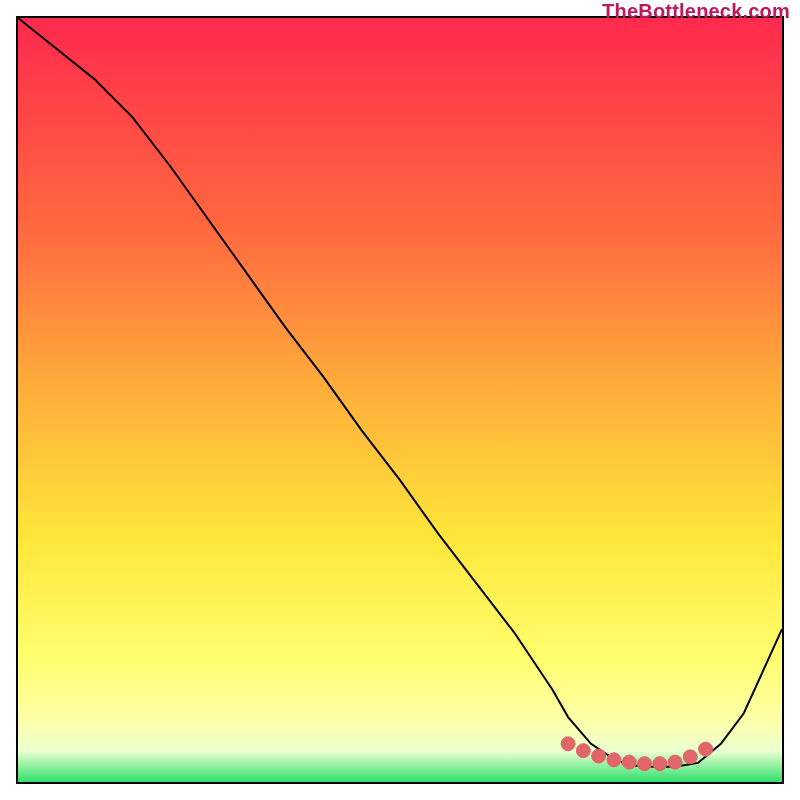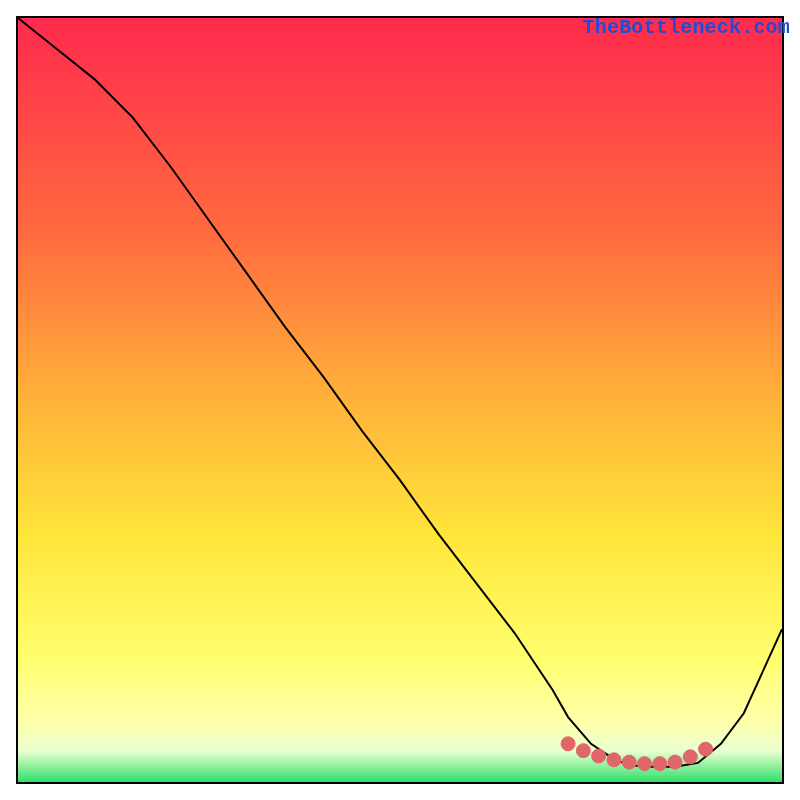--- a/index.html
+++ b/index.html
@@ -7,28 +7,27 @@
     padding: 0;
     width: 800px;
     height: 800px;
     overflow: hidden;
     background: #fff;
     position: relative;
     font-family: Arial, Helvetica, sans-serif;
   }
   .watermark {
     position: absolute;
-    top: 16px;
+    top: 0;
     right: 10px;
     font-size: 20px;
     font-weight: bold;
-    color: #1d4ed8;
+    color: #be185d;
     letter-spacing: 0.2px;
     z-index: 10;
-    font-family: Liberation Mono, monospace;
   }
   .plot {
     position: absolute;
     left: 16px;
     top: 16px;
     width: 768px;
     height: 768px;
     box-sizing: border-box;
     border: 2px solid #000;
     overflow: hidden;

